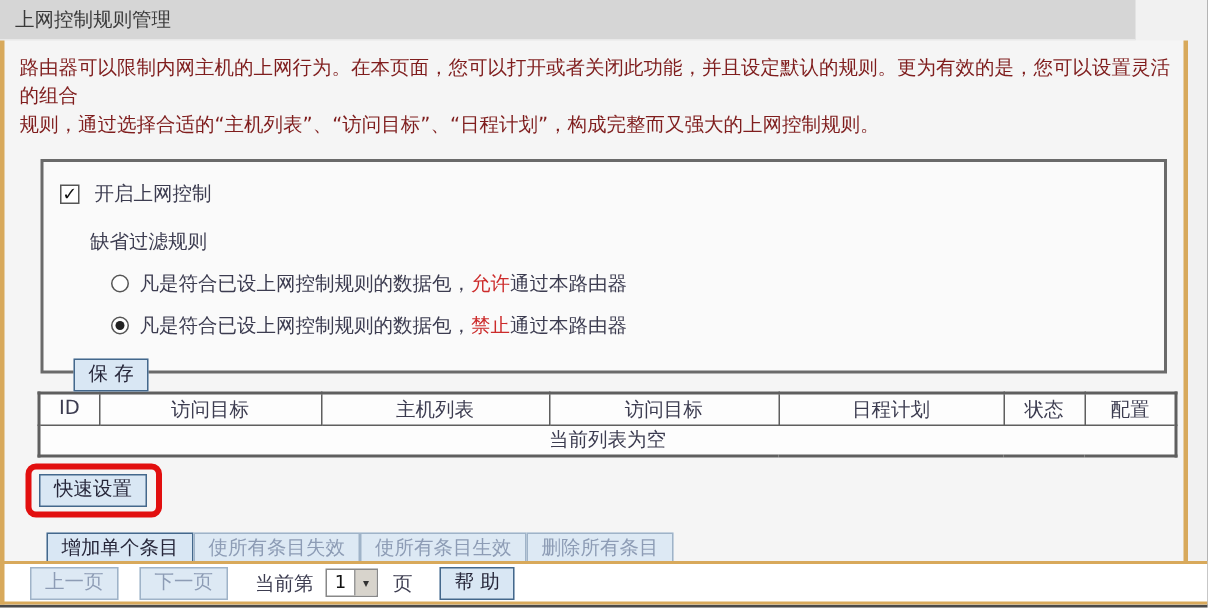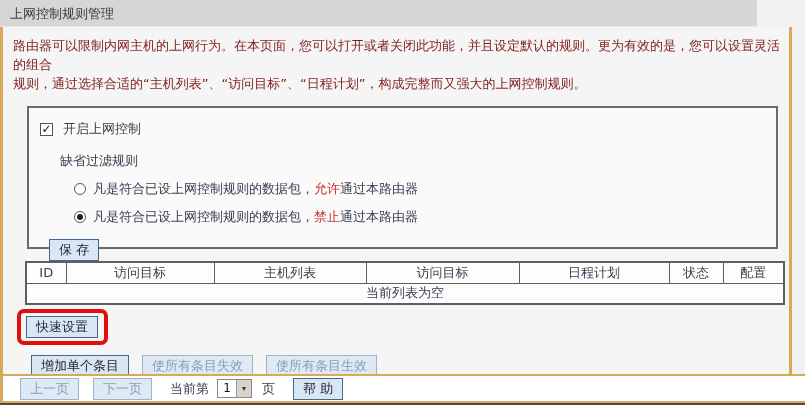--- a/index.html
+++ b/index.html
@@ -113,21 +113,21 @@
   table.rules { border: 2px solid #5f5f5f; }
 
   .quick-wrap {
     margin: 4px 0 0 14px;
     display: inline-block;
     border: 4px solid #e20f0f;
     border-radius: 7px;
     padding: 3px 6px 3px 5px;
   }
 
-  .actions-row { margin: 10px 0 12px 28px; display: flex; gap: 13px; }
+  .actions-row { margin: 10px 0 12px 28px; display: flex; }
 
   .bottombar {
     width: 805px; height: 29px;
     background: #ffffff;
     border-top: 2px solid #d8a95b;
     border-bottom: 2px solid #d8a95b;
     border-left: 3px solid #d8a95b;
     display: flex;
     align-items: center;
     padding-left: 17px;
@@ -232,20 +232,21 @@
       </table>
 
     <div class="quick-wrap">
       <button class="btn">快速设置</button>
     </div>
 
     <div class="actions-row">
       <button class="btn">增加单个条目</button>
       <button class="btn disabled">使所有条目失效</button>
       <button class="btn disabled">使所有条目生效</button>
+      <button class="btn disabled">删除所有条目</button>
     </div>
   </div>
 
   <div class="bottombar">
     <button class="btn disabled">上一页</button>
     <button class="btn disabled">下一页</button>
     <span class="page-label">当前第</span>
     <span class="select">
       <span class="val">1</span>
       <span class="arrow">▾</span>

